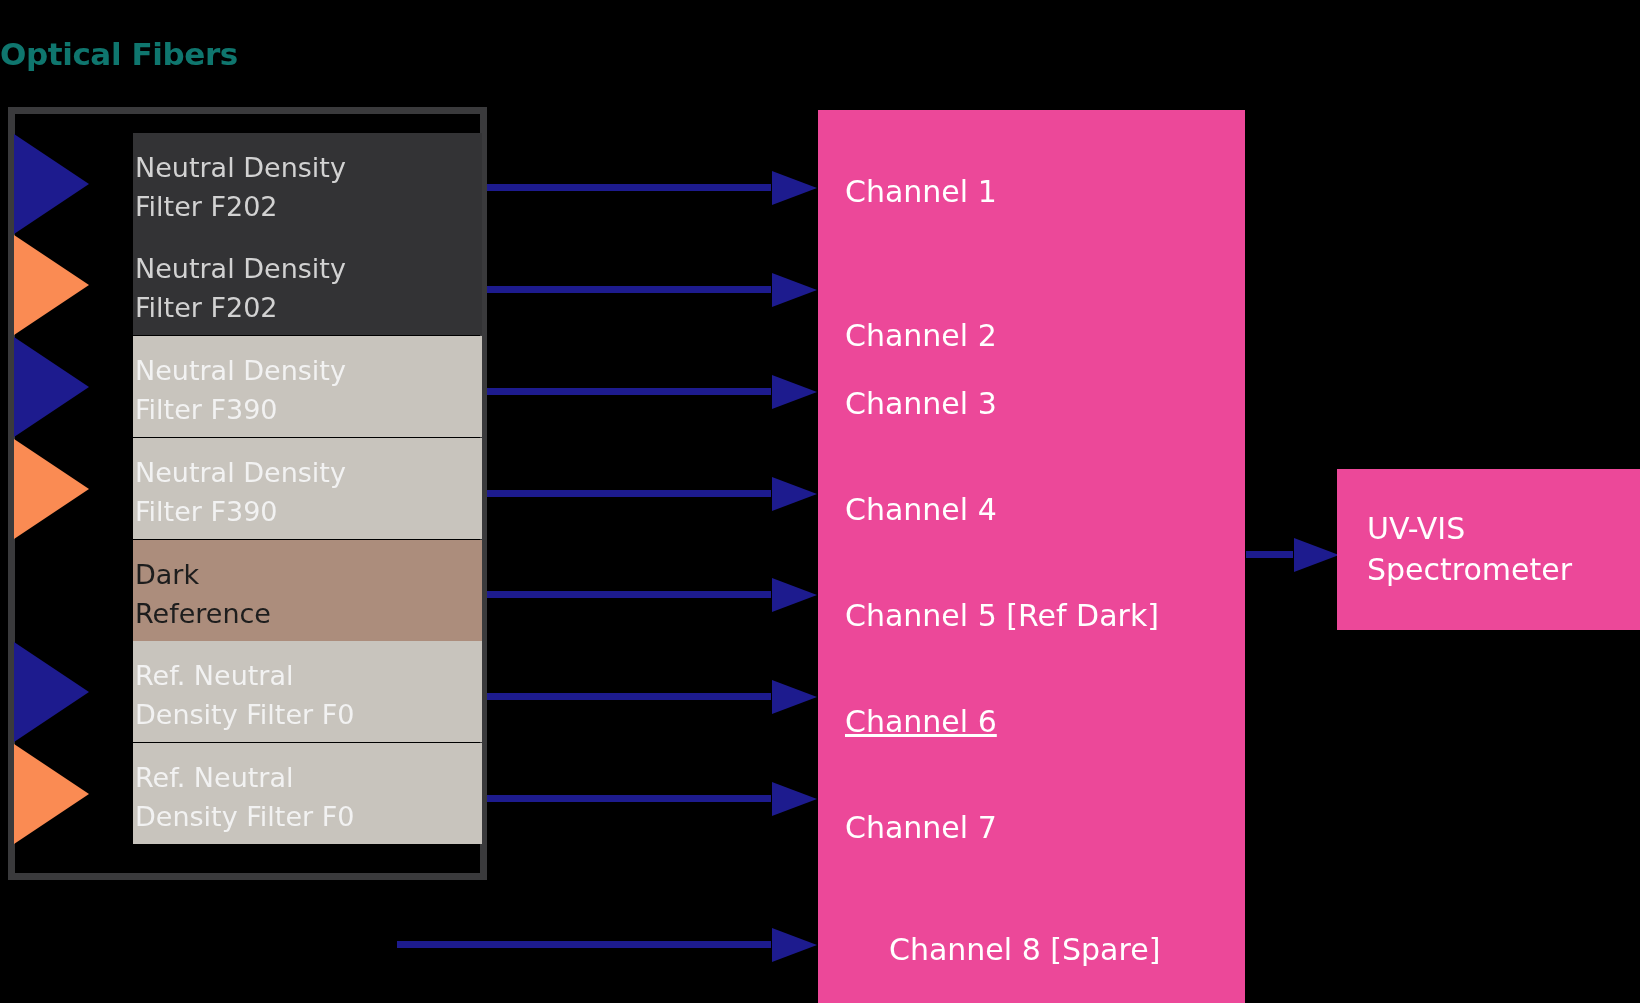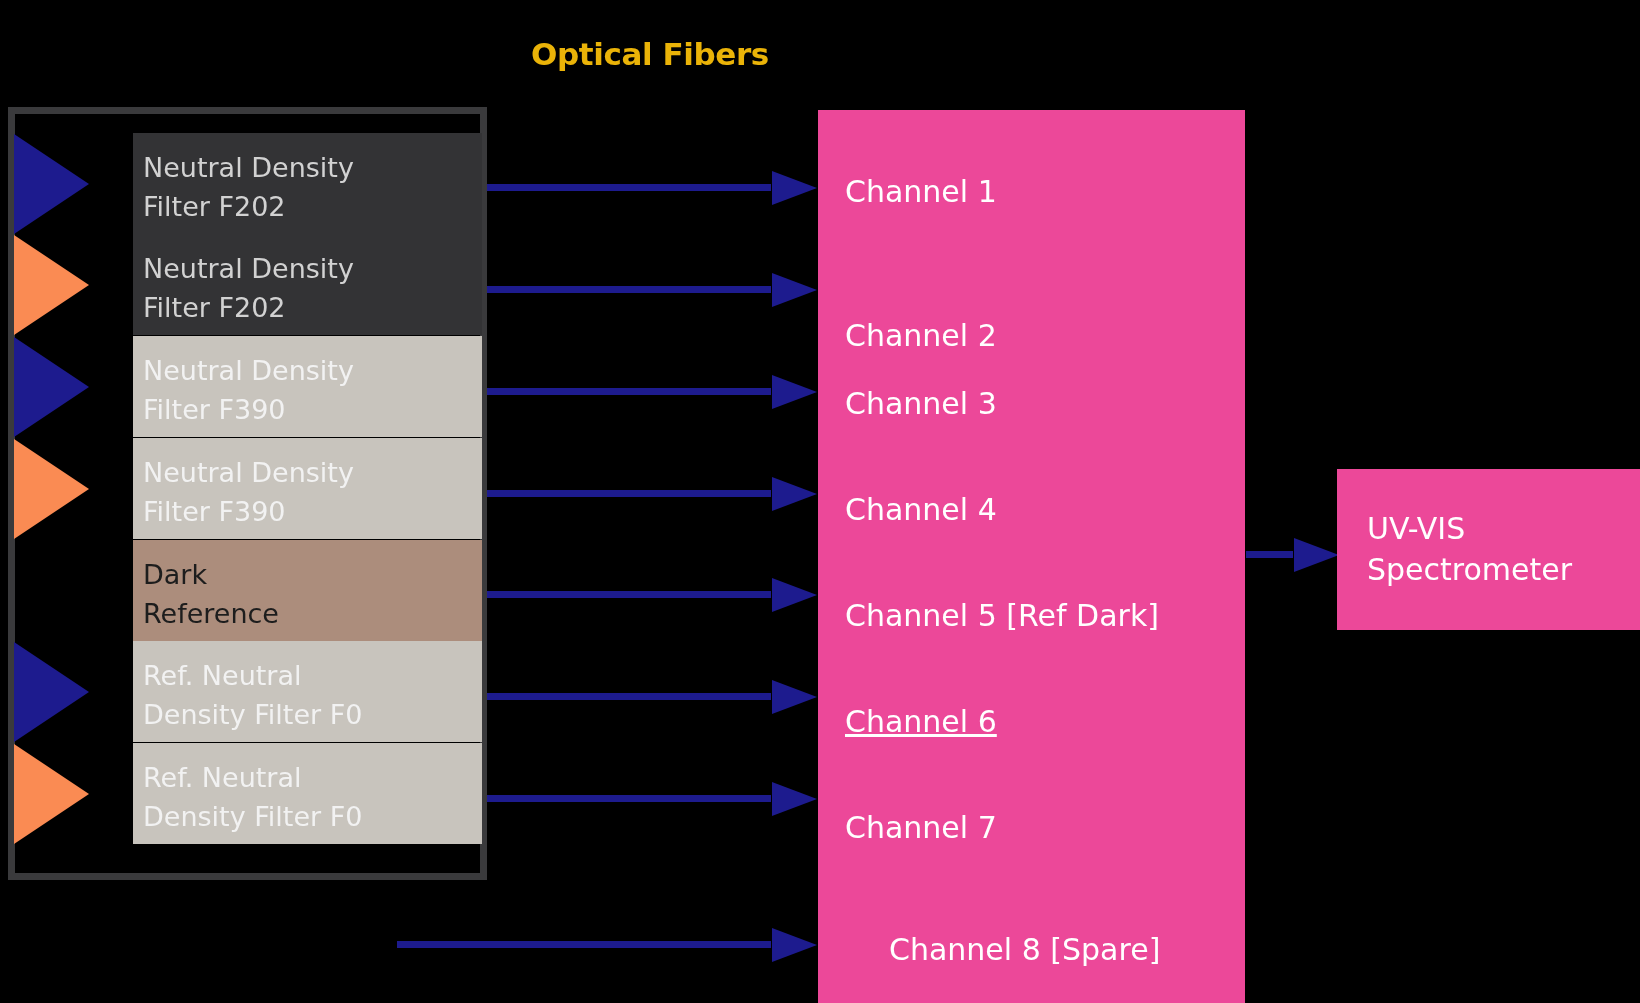--- a/index.html
+++ b/index.html
@@ -16,22 +16,21 @@
     overflow: hidden;
     font-family: "DejaVu Sans", sans-serif;
   }
 
   
   #diagram-title {
     position: absolute;
     left: 0;
     top: 36px;
     width: 1300px;
-    text-align: center;
-    color: #eab308;
+    color: #0f766e;
     font-family: "DejaVu Sans", sans-serif;
     font-weight: bold;
     font-size: 31px;
     letter-spacing: -0.4px;
     white-space: nowrap;
   }
 
   
   #filter-enclosure {
     position: absolute;
@@ -65,21 +64,21 @@
   .filter-arrow.orange {
     border-left-color: #fa8b53;
   }
   .filter-box {
     position: absolute;
     left: 133px;
     top: 0;
     width: 349px;
     height: 101px;
     box-sizing: border-box;
-    padding: 8px 0 0 10px;
+    padding: 8px 0 0 2px;
     display: flex;
     flex-direction: column;
     justify-content: center;
   }
   .filter-box .line {
     font-size: 27px;
     line-height: 1.42;
     white-space: nowrap;
   }
   .fb-dark   { background: #333335; }

